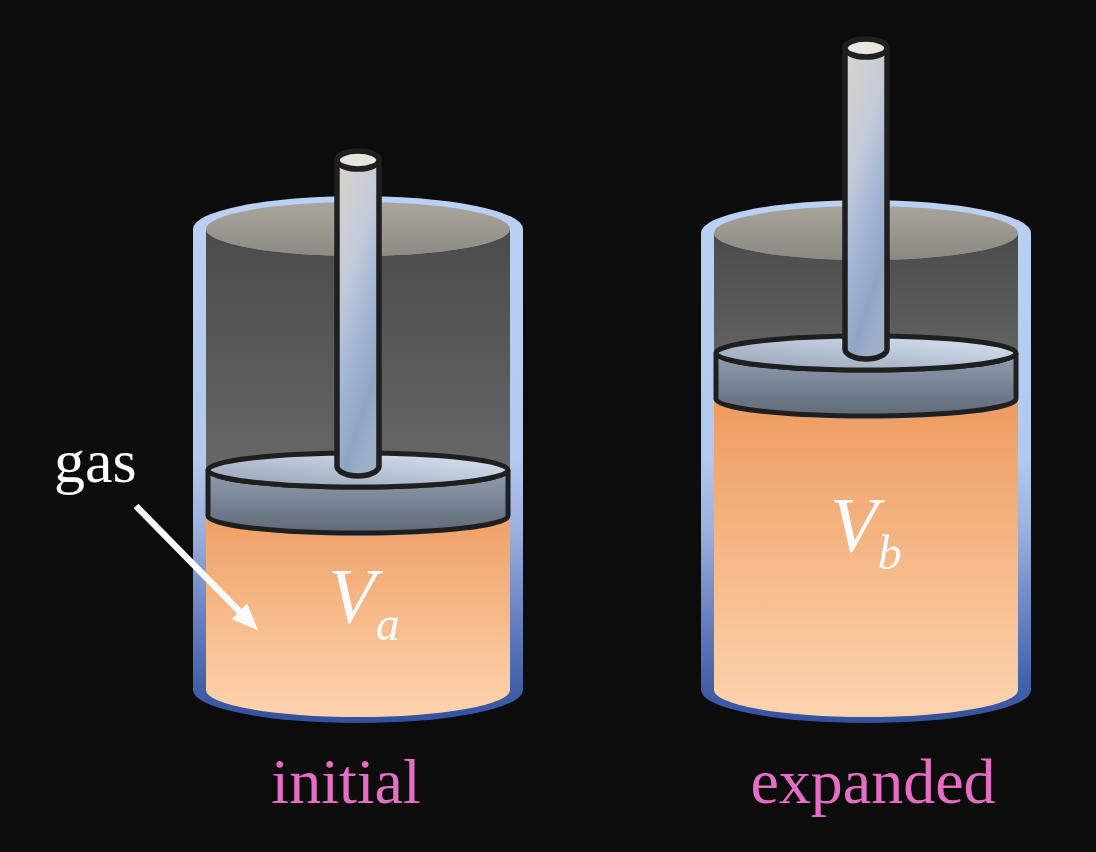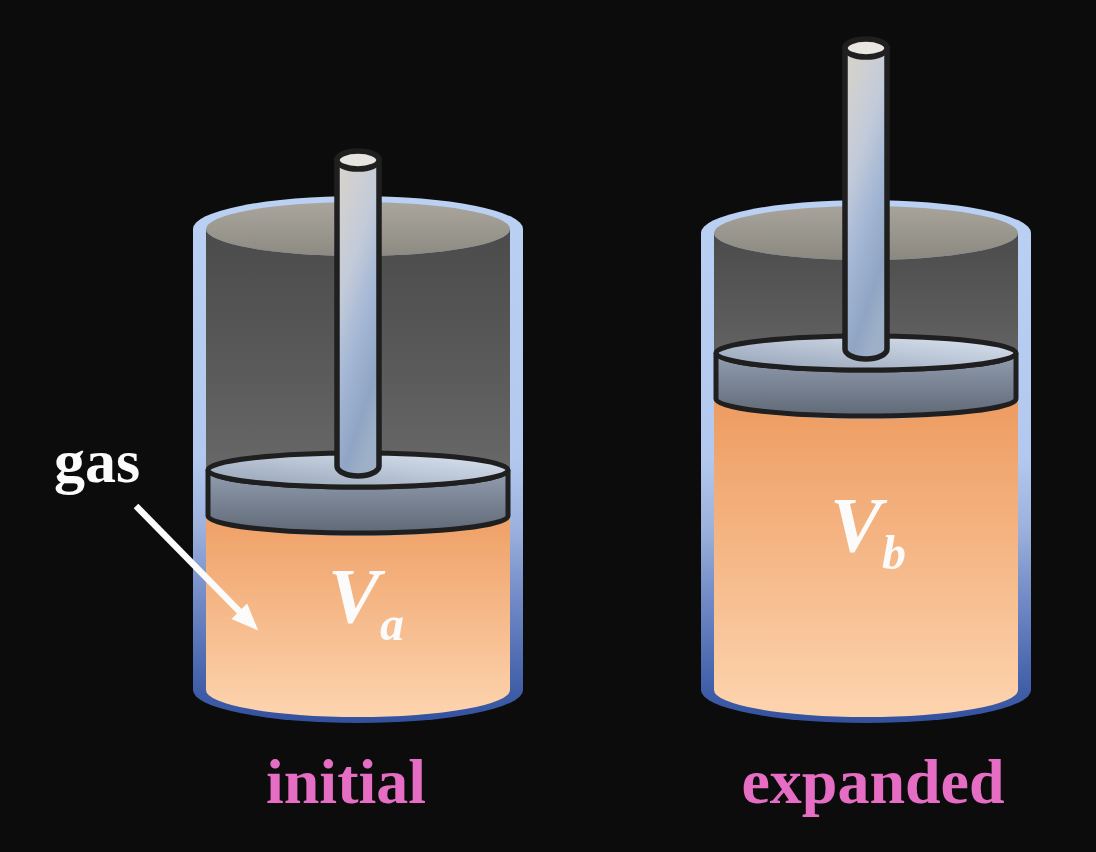--- a/index.html
+++ b/index.html
@@ -9,21 +9,20 @@
     width: 1096px;
     height: 852px;
     overflow: hidden;
     font-family: "Liberation Serif", serif;
   }
   .stage {
     position: relative;
     width: 1096px;
     height: 641px;
     background: #be185d;
-    font-weight: bold;
   }
   svg { display: block; }
   text { font-family: "Liberation Serif", serif; }
   .state-label { font-size: 64px; }
   .gas-label   { font-size: 62px; }
   .volume-label { font-size: 78px; font-style: italic; }
   .volume-sub   { font-size: 48px; font-style: italic; }
 </style>
 </head>
 <body>

